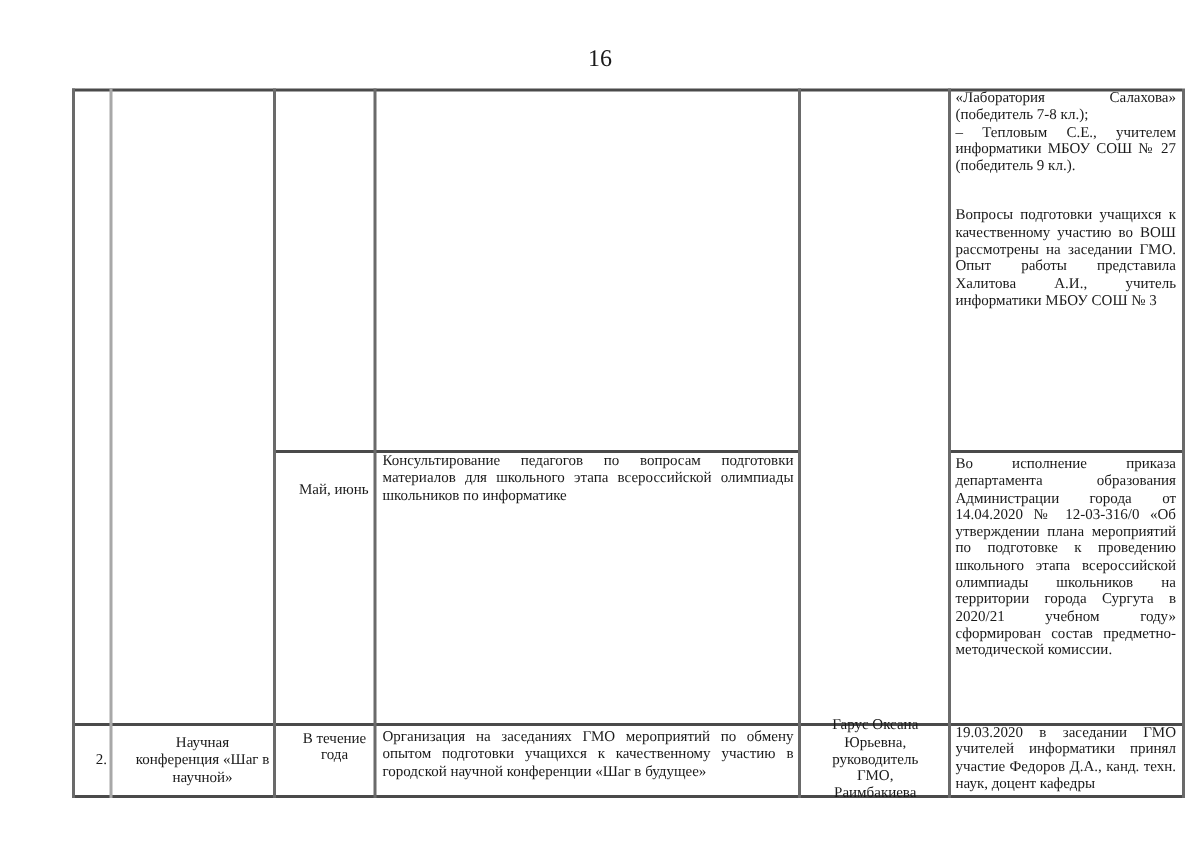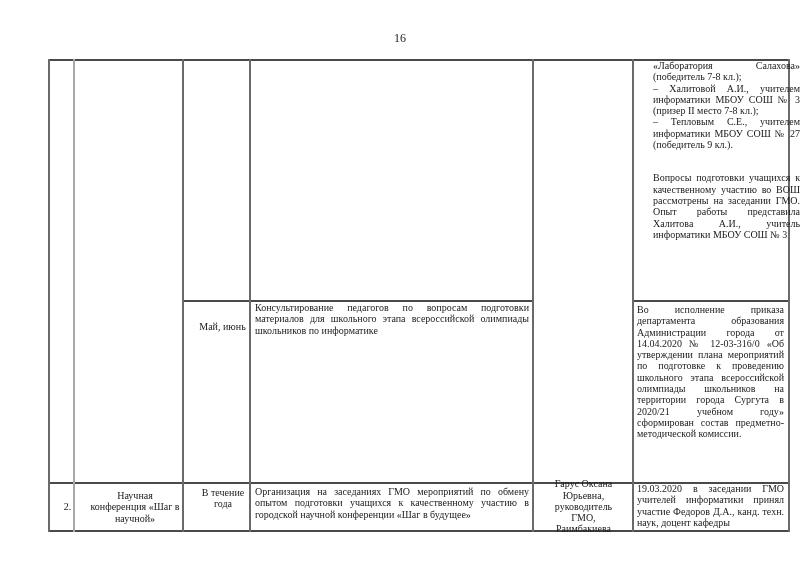--- a/index.html
+++ b/index.html
@@ -1,19 +1,19 @@
 <!DOCTYPE html>
 <html><head>
 <meta charset="utf-8">
 <style>
   html, body { margin: 0; padding: 0; background: #ffffff; }
   body { width: 800px; height: 566px; position: relative; overflow: hidden;
          font-family: "Liberation Serif", serif; color: #1a1a1a; }
   .page-number { position: absolute; top: 31px; left: 0; width: 800px; text-align: center;
-                 font-size: 12px; }
+                 font-size: 16px; }
   .tbl { position: absolute; left: 48px; top: 59px; width: 740px; height: 472px; }
   .cell { position: absolute; box-sizing: border-box; font-size: 10px; line-height: 11.3px; }
   .txt-just { text-align: justify; text-align-last: left; }
   .center { text-align: center; display: flex; align-items: center; justify-content: center; flex-direction: column; padding-left: 12px; }
   .hline { position: absolute; height: 0; border-top: 2px solid #4a4a4a; }
   .vline { position: absolute; width: 0; border-left: 2px solid #6a6a6a; }
   .vline.light { border-left-color: #a8a8a8; }
   .gap { height: 11px; }
   p { margin: 0; }
 </style>
@@ -31,23 +31,22 @@
   <div class="hline" style="left:0; top:471px; width:740px;"></div>
 
   <div class="vline" style="left:0; top:0; height:473px;"></div>
   <div class="vline light" style="left:25px; top:0; height:473px;"></div>
   <div class="vline" style="left:134px; top:0; height:473px;"></div>
   <div class="vline" style="left:201px; top:0; height:473px;"></div>
   <div class="vline" style="left:484px; top:0; height:473px;"></div>
   <div class="vline" style="left:584px; top:0; height:473px;"></div>
   <div class="vline" style="left:740px; top:0; height:473px;"></div>
 
-  <div class="cell txt-just" style="left:605px; top:1px; width:147px;">
+  <div class="cell txt-just" style="left:589px; top:1px; width:147px;">
     <p>«Лаборатория Салахова» (победитель 7-8 кл.);</p>
-    <p>– Халитовой А.И., учителем информатики МБОУ СОШ № 3 (призер II место 7-8 кл.);</p>
     <p>– Тепловым С.Е., учителем информатики МБОУ СОШ № 27 (победитель 9 кл.).</p>
     <div class="gap"></div>
     <div class="gap"></div>
     <p>Вопросы подготовки учащихся к качественному участию во ВОШ рассмотрены на заседании ГМО. Опыт работы представила Халитова А.И., учитель информатики МБОУ СОШ № 3</p>
   </div>
 
   <div class="cell center" style="left:136px; top:243px; width:65px; height:50px;">
     <span>Май, июнь</span>
   </div>
   <div class="cell txt-just" style="left:207px; top:243px; width:274px;">

